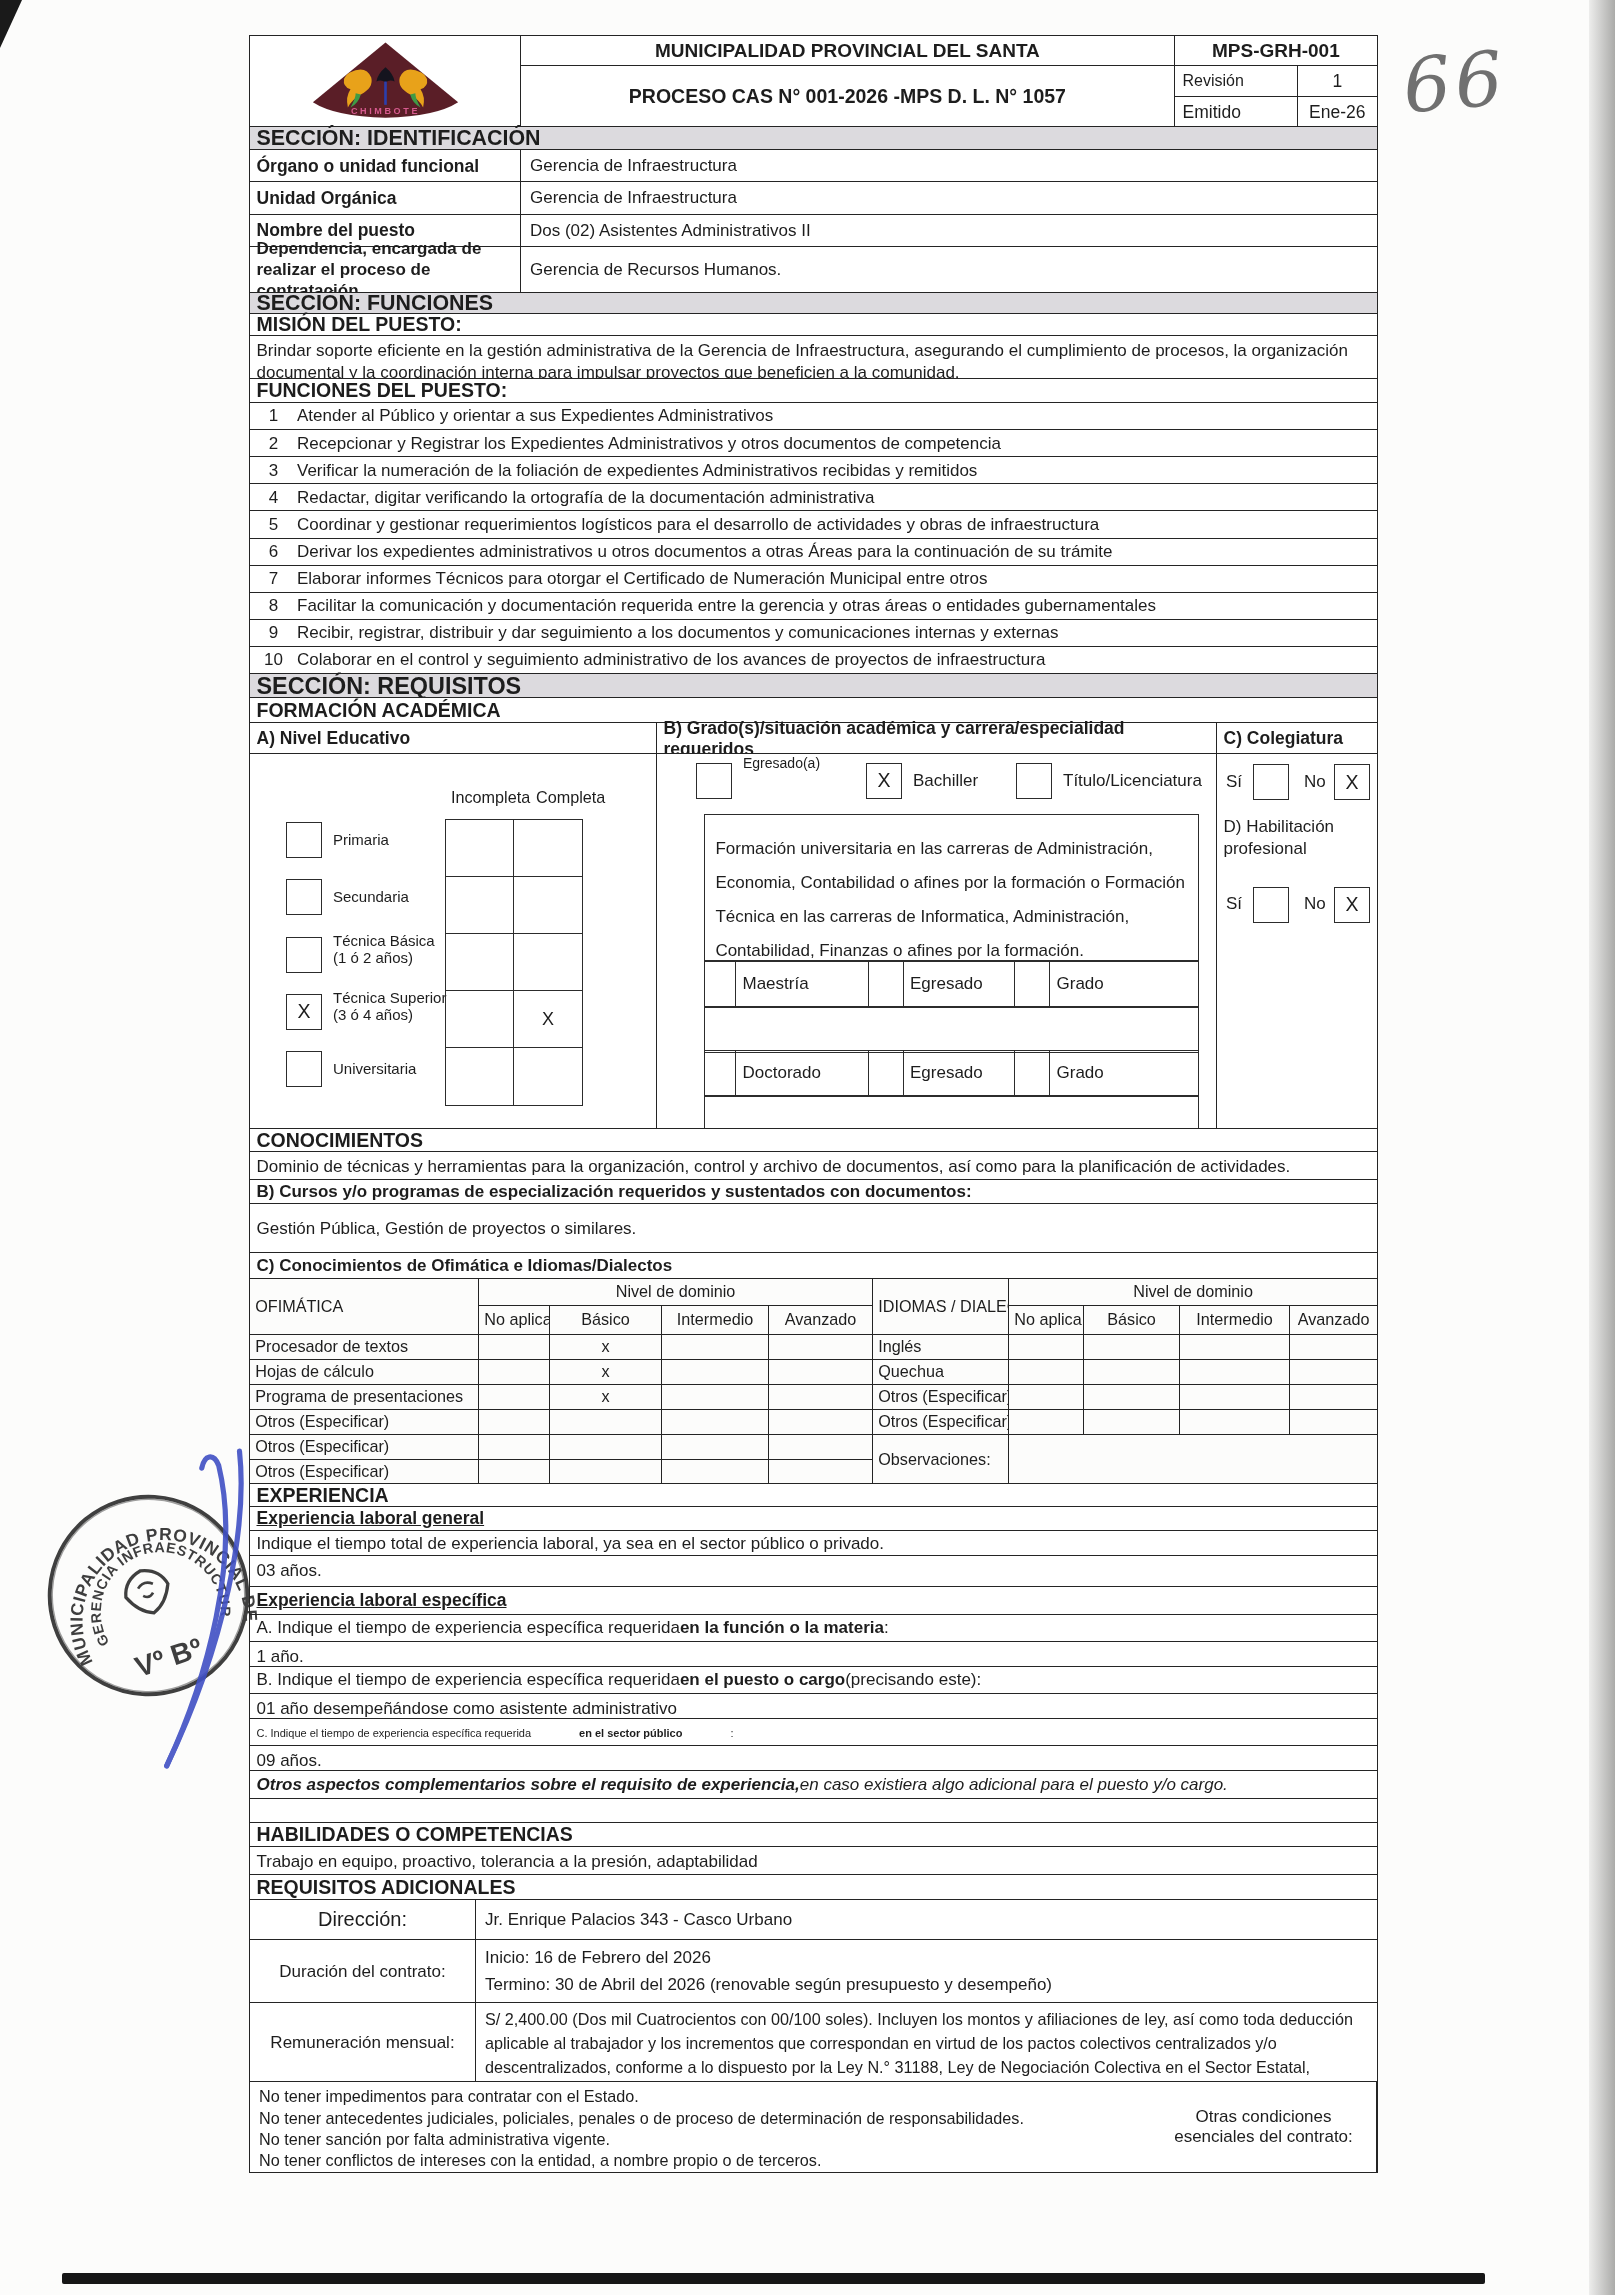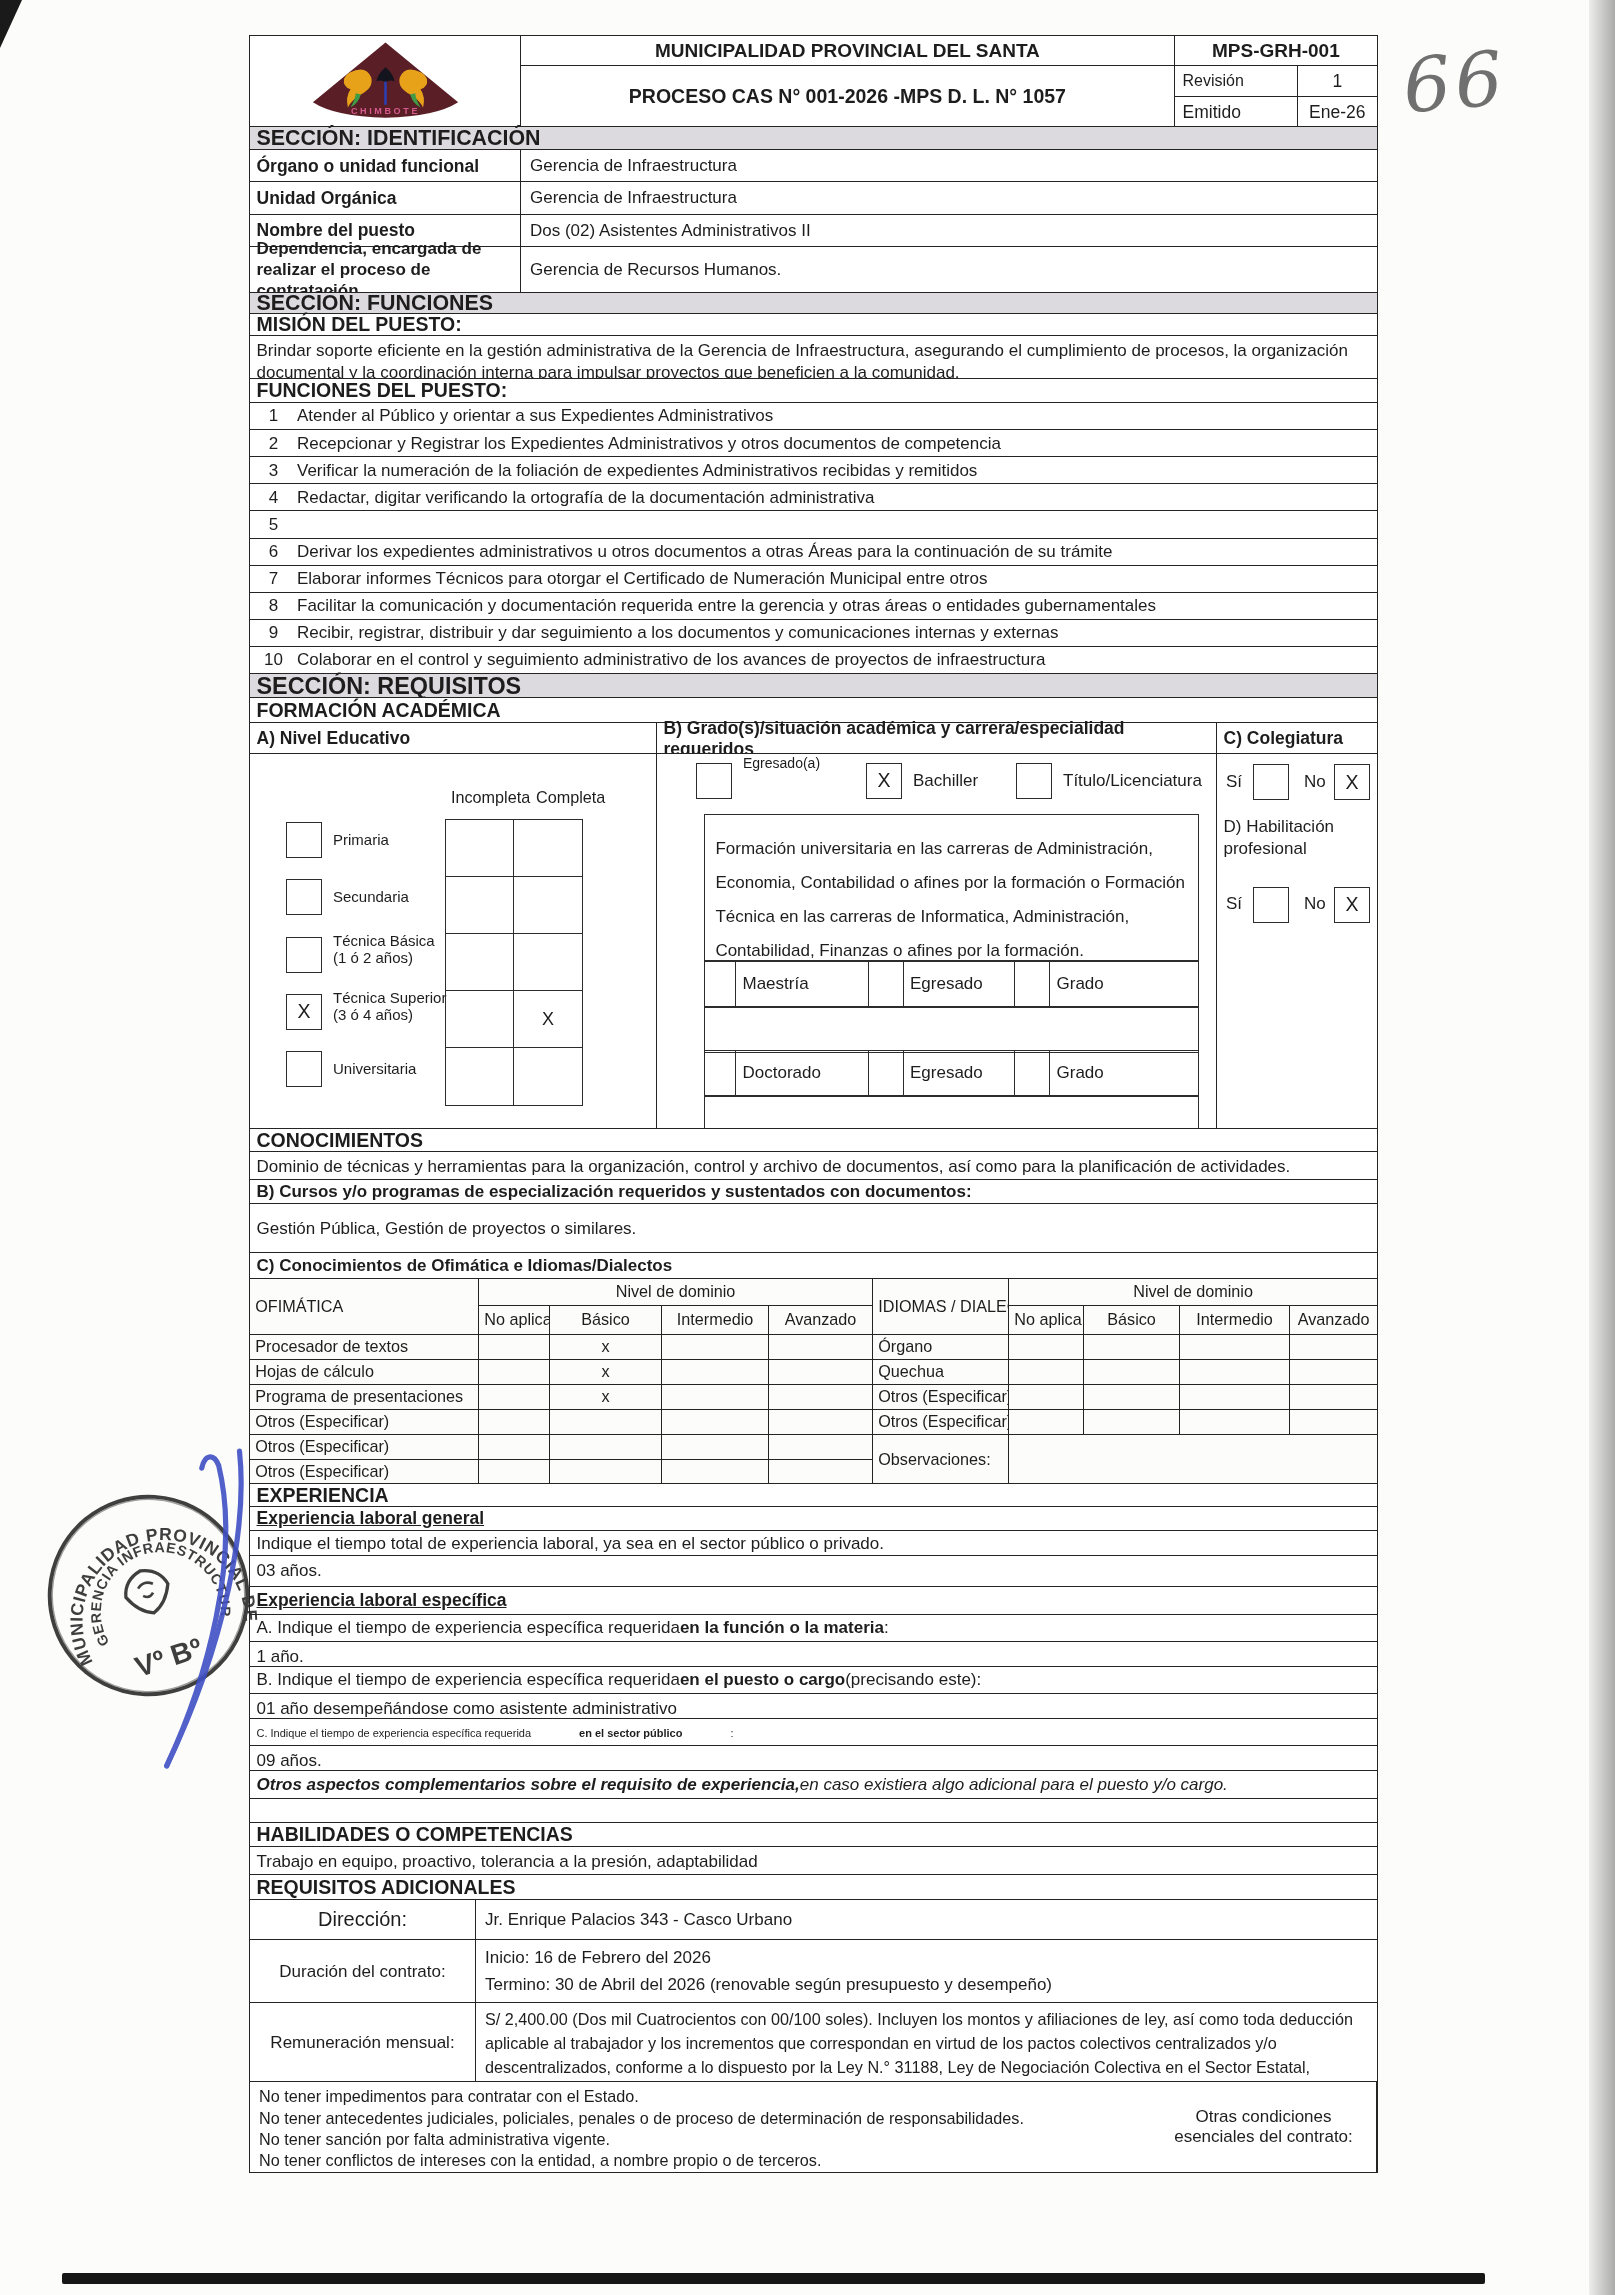--- a/index.html
+++ b/index.html
@@ -109,20 +109,21 @@
     <div class="row flex" style="height:29px;">
       <div class="fn-num">3</div>
       <div class="fn-txt">Verificar la numeración de la foliación de expedientes Administrativos recibidas y remitidos</div>
     </div>
     <div class="row flex" style="height:29px;">
       <div class="fn-num">4</div>
       <div class="fn-txt">Redactar, digitar verificando la ortografía de la documentación administrativa</div>
     </div>
     <div class="row flex" style="height:29px;">
       <div class="fn-num">5</div>
+      <div class="fn-txt">Coordinar y gestionar requerimientos logísticos para el desarrollo de actividades y obras de infraestructura</div>
     </div>
     <div class="row flex" style="height:29px;">
       <div class="fn-num">6</div>
       <div class="fn-txt">Derivar los expedientes administrativos u otros documentos a otras Áreas para la continuación de su trámite</div>
     </div>
     <div class="row flex" style="height:29px;">
       <div class="fn-num">7</div>
       <div class="fn-txt">Elaborar informes Técnicos para otorgar el Certificado de Numeración Municipal entre otros</div>
     </div>
     <div class="row flex" style="height:29px;">
@@ -268,21 +269,21 @@
         <td class="c">Básico</td>
         <td class="c">Intermedio</td>
         <td class="c">Avanzado</td>
       </tr>
       <tr style="height:25px;">
         <td>Procesador de textos</td>
         <td class="c"></td>
         <td class="c">x</td>
         <td class="c"></td>
         <td class="c"></td>
-        <td>Órgano</td>
+        <td>Inglés</td>
         <td></td>
             <td></td>
             <td></td>
             <td></td>
       </tr>
       <tr style="height:25px;">
         <td>Hojas de cálculo</td>
         <td class="c"></td>
         <td class="c">x</td>
         <td class="c"></td>

